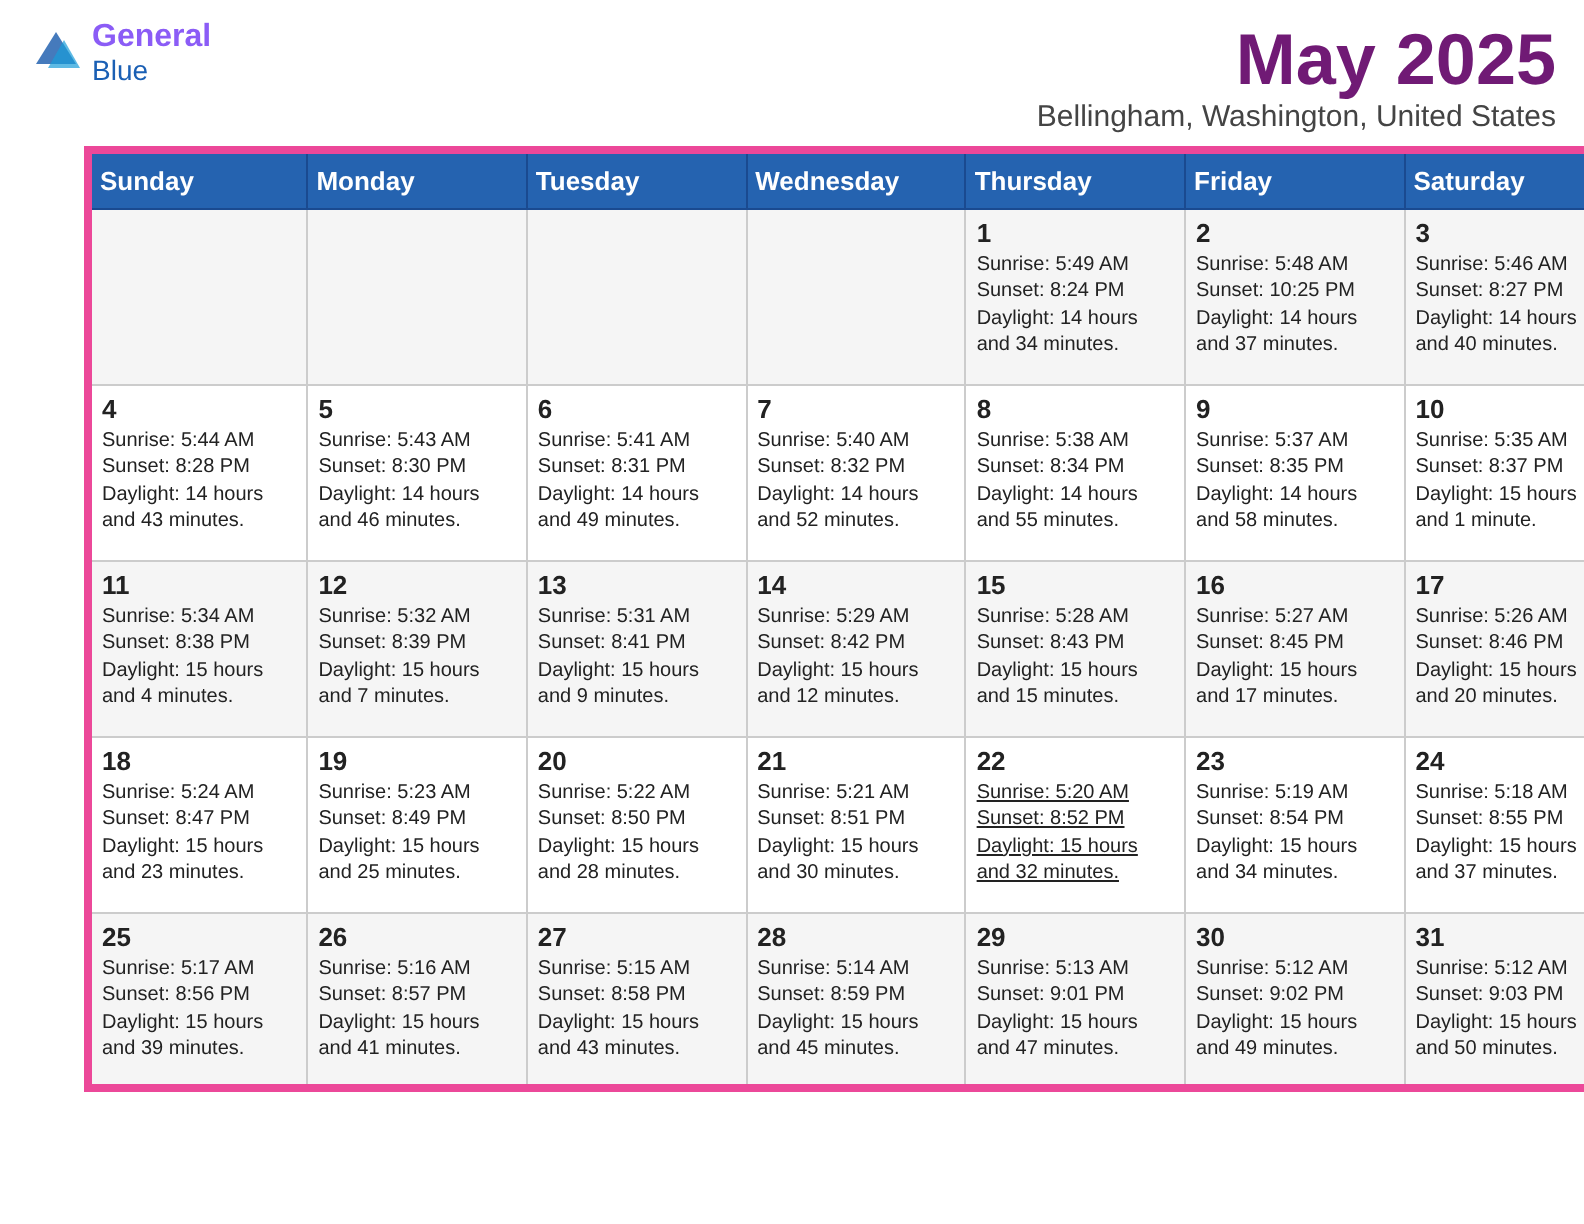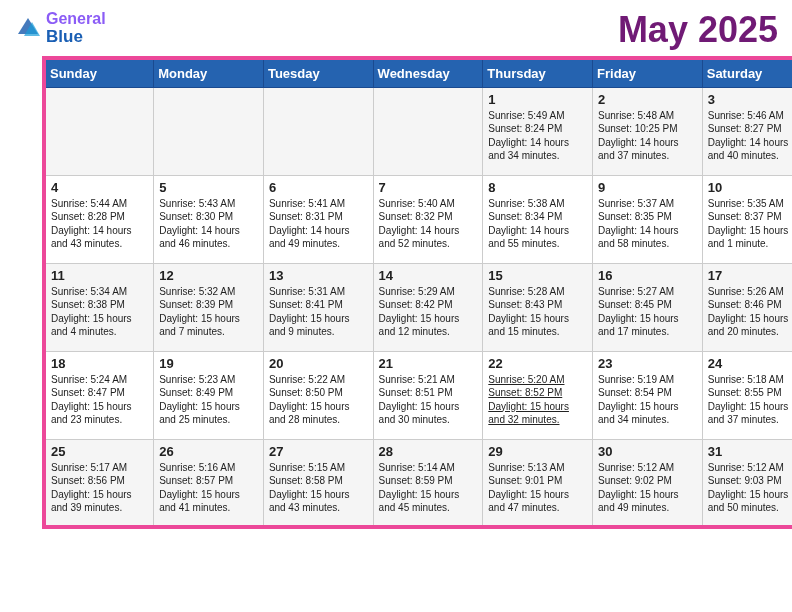--- a/index.html
+++ b/index.html
@@ -25,22 +25,22 @@
       display: flex;
       flex-direction: column;
       line-height: 1.1;
     }
     .logo-general {
       font-size: 16px;
       font-weight: bold;
       color: #8b5cf6;
     }
     .logo-blue {
-      font-size: 17px;
-      font-weight: bold;
+      font-size: 14px;
+      font-weight: normal;
       color: #1a5fb4;
     }
     .logo-icon {
       width: 28px;
       height: 28px;
       margin-right: 4px;
     }
     .title-block {
       text-align: right;
     }
@@ -111,20 +111,21 @@
       <polygon points="14,4 24,20 4,20" fill="#2563b0" opacity="0.85"></polygon>
       <polygon points="18,8 26,22 10,22" fill="#1a9cd8" opacity="0.7"></polygon>
     </svg>
     <div class="logo-text">
       <span class="logo-general">General</span>
       <span class="logo-blue">Blue</span>
     </div>
   </div>
   <div class="title-block">
     <div class="month-title">May 2025</div>
+    <div class="location">Bellingham, Washington, United States</div>
   </div>
 </div>
 
 <table>
   <thead>
     <tr>
     <th>Sunday</th>
         <th>Monday</th>
         <th>Tuesday</th>
         <th>Wednesday</th>

